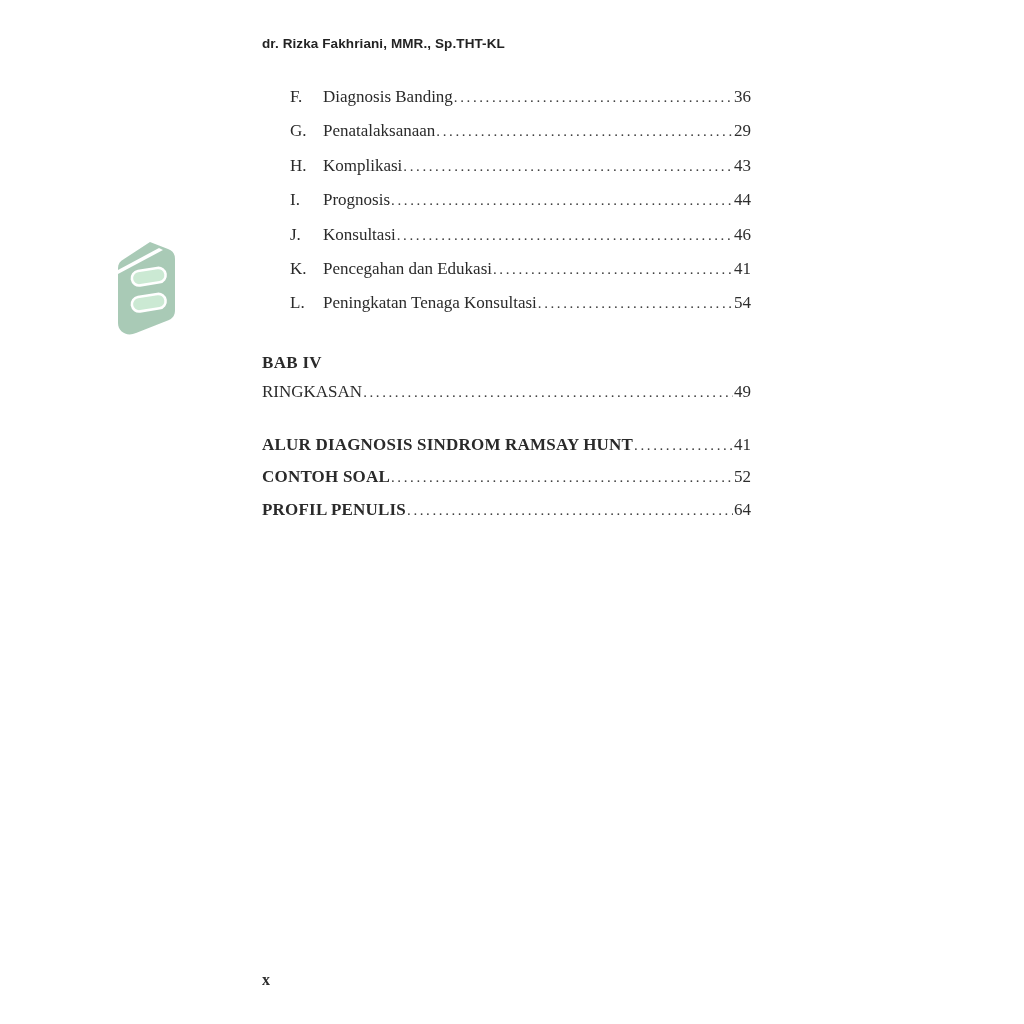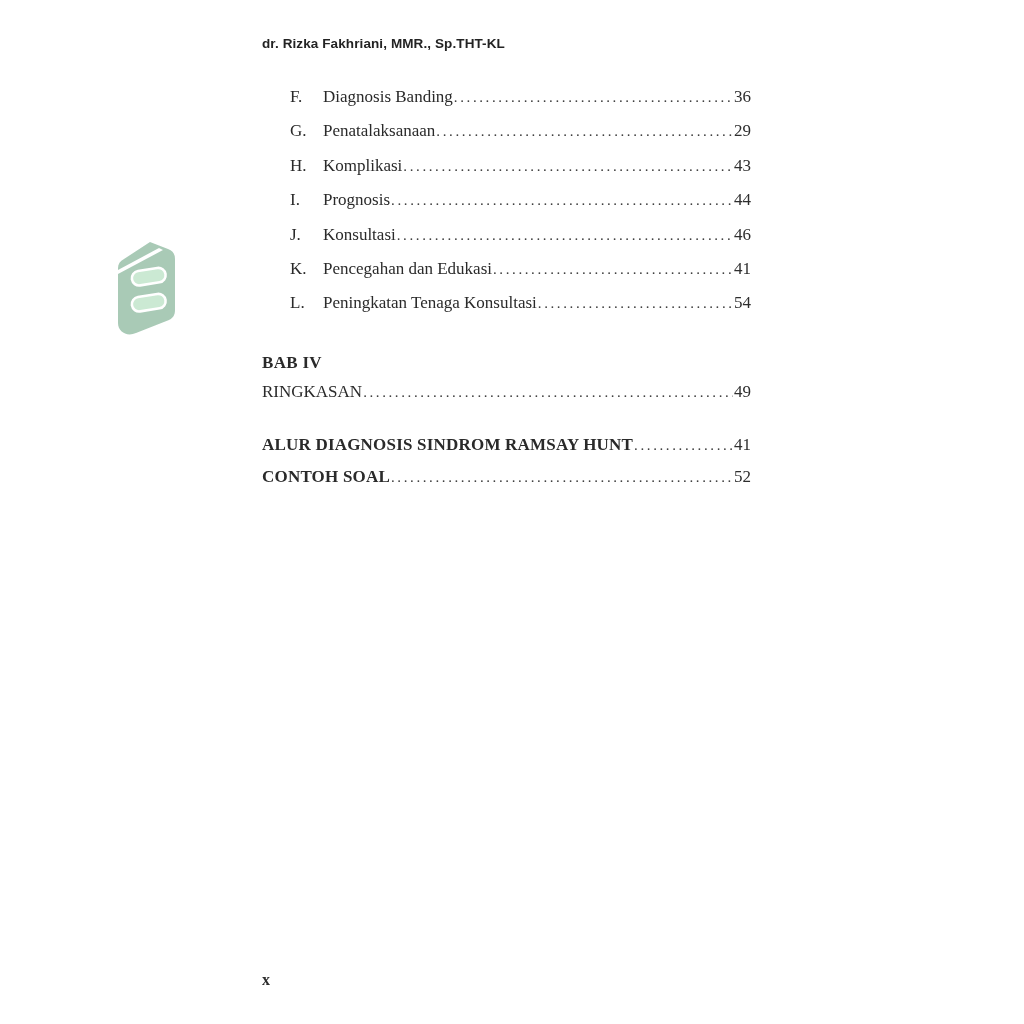--- a/index.html
+++ b/index.html
@@ -196,19 +196,24 @@
       <div class="row main">
         <span class="title">ALUR DIAGNOSIS SINDROM RAMSAY HUNT</span>
         <span class="dots"></span>
         <span class="pagenum">41</span>
       </div>
       <div class="row main">
         <span class="title">CONTOH SOAL</span>
         <span class="dots"></span>
         <span class="pagenum">52</span>
       </div>
+      <div class="row main">
+        <span class="title">PROFIL PENULIS</span>
+        <span class="dots"></span>
+        <span class="pagenum">64</span>
+      </div>
     </div>
 
   </div>
 
   <div class="folio">x</div>
 
 </div>
 
 </body></html>

